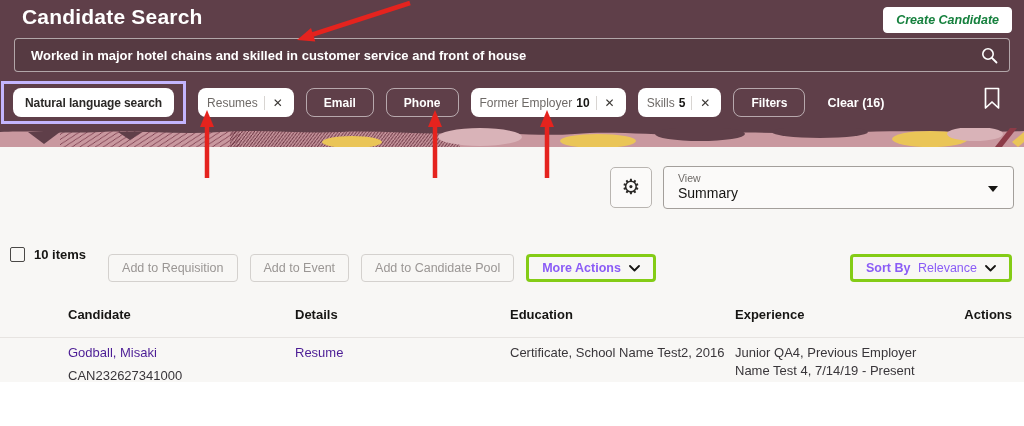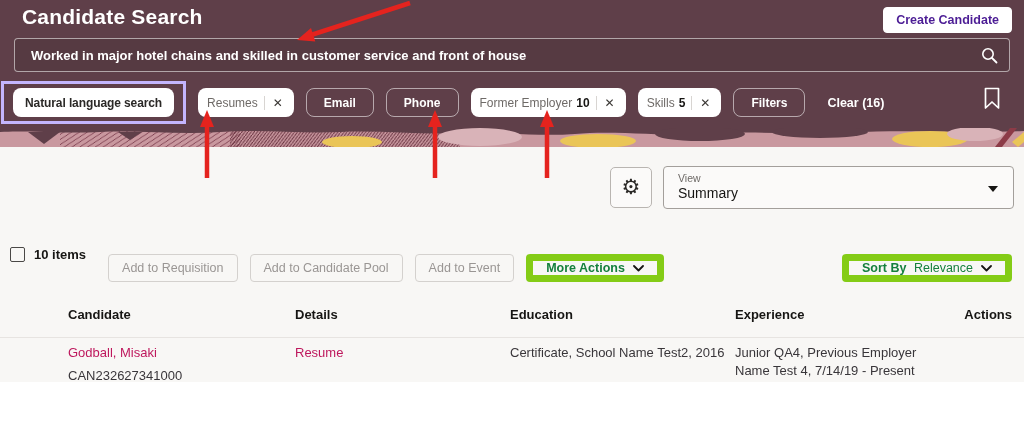--- a/index.html
+++ b/index.html
@@ -4,21 +4,21 @@
 <style>
   * { margin:0; padding:0; box-sizing:border-box; }
   html,body { width:1024px; height:426px; }
   body { font-family:"Liberation Sans","DejaVu Sans",sans-serif; }
   #app { position:relative; width:1024px; height:382px; background:#f8f7f5; overflow:hidden; }
 
   
   .header { position:absolute; left:0; top:0; width:1024px; height:128px; background:#5f3f49; }
   .page-title { position:absolute; left:22px; top:5px; font-size:21px; font-weight:bold; color:#fff; letter-spacing:.2px; }
   .create-btn { position:absolute; right:12px; top:7px; height:26px; padding:0 12px; background:#fff; border:1px solid #fff;
-    border-radius:4px; font-size:12.5px; font-weight:bold; color:#4c1d95; display:flex; align-items:center; cursor:pointer; }
+    border-radius:4px; font-size:12.5px; font-weight:bold; color:#15803d; display:flex; align-items:center; cursor:pointer;font-style:italic; }
   .search-wrap { position:absolute; left:14px; right:14px; top:38px; height:34px; }
   .search-input { width:100%; height:100%; background:rgba(22,21,19,0.12); border:1px solid rgba(255,255,255,0.55);
     border-radius:4px; padding:0 40px 0 16px; color:#fff; font-weight:bold; font-size:13px; font-family:inherit; outline:none; }
   .search-icon { position:absolute; right:12px; top:9px; }
 
   
   .chips-row { position:absolute; left:14px; right:40px; top:88px; height:29px; display:flex; align-items:center; gap:12px; }
   .chip { height:29px; display:flex; align-items:center; border-radius:8px; font-size:12px; white-space:nowrap; cursor:pointer; }
   .chip-solid { background:#fff; padding:0 9px; color:#6e6a67; }
   .chip-solid .chip-count { font-weight:bold; color:#161513; margin-left:4px; }
@@ -44,39 +44,39 @@
   .view-caret { position:absolute; right:15px; top:19px; width:0; height:0;
     border-left:5px solid transparent; border-right:5px solid transparent; border-top:6px solid #161513; }
 
   
   .toolbar { position:absolute; left:10px; right:12px; top:240px; height:28px; display:flex; align-items:center; }
   .checkbox { width:15px; height:15px; border:1.5px solid #4a4846; border-radius:2px; background:transparent; cursor:pointer; }
   .items-label { font-size:13px; font-weight:bold; color:#161513; margin:0 22px 0 9px; white-space:nowrap; }
   .tb-btn { height:28px; padding:0 13px; border-radius:4px; font-size:12.5px; display:flex; align-items:center; gap:8px;
     margin-right:12px; white-space:nowrap; background:transparent;margin-top:28px; }
   .tb-btn.disabled { border:1px solid #d4d1ce; color:#9a9694; cursor:default; }
-  .tb-btn.enabled { border:7px solid #84cc16; color:#15803d; font-weight:bold; cursor:pointer; }
+  .tb-btn.enabled { border:3px solid #84cc16; color:#8b5cf6; font-weight:bold; cursor:pointer; }
   .sort-btn { margin-left:auto; margin-right:0; }
   .sort-prefix { font-weight:bold; }
   .sort-value { font-weight:normal; margin-left:4px; }
 
   
   .thead { position:absolute; left:0; top:307px; width:1024px; height:20px; font-size:13px; font-weight:bold; color:#161513; }
   .col-candidate { position:absolute; left:68px; width:210px; }
   .col-details { position:absolute; left:295px; width:195px; }
   .col-education { position:absolute; left:510px; width:215px; }
   .col-experience { position:absolute; left:735px; width:210px; }
   .col-actions { position:absolute; right:12px; width:70px; text-align:right; }
   .trow { position:absolute; left:0; top:337px; width:1024px; height:89px; border-top:1px solid #e7e4e1; font-size:13px; color:#39363
 
 3; }
   .trow-inner { position:relative; width:100%; height:100%; }
   .cell { top:6px; line-height:18px; color:#39363a; }
   .row-checkbox { position:absolute; left:10px; top:64px; }
-  .link { color:#be185d; cursor:pointer; text-decoration:none; display:inline-block; }
+  .link { color:#4c1d95; cursor:pointer; text-decoration:none; display:inline-block; }
   .cand-name { margin-bottom:4px; }
   .cand-meta { line-height:20px; color:#39363a; }
   .edu-entry, .exp-entry { margin-bottom:5px; }
   .actions-cell { position:absolute; right:16px; top:58px; font-size:14px; font-weight:bold; letter-spacing:2px; color:#161513; cursor:pointer; }
 
   
   .annotations { position:absolute; left:0; top:0; width:1024px; height:426px; pointer-events:none; z-index:40; }
 </style>
 </head>
 <body>
@@ -178,22 +178,22 @@
   <div class="view-select">
     <div class="view-label">View</div>
     <div class="view-value">Summary</div>
     <span class="view-caret"></span>
   </div>
 
   <div class="toolbar">
     <span class="checkbox"></span>
     <span class="items-label">10 items</span>
     <div class="tb-btn disabled">Add to Requisition</div>
+    <div class="tb-btn disabled">Add to Event</div>
     <div class="tb-btn disabled">Add to Candidate Pool</div>
-    <div class="tb-btn disabled">Add to Event</div>
     <div class="tb-btn enabled">
       <span>More Actions</span>
       <svg width="11" height="7" viewBox="0 0 11 7" fill="none">
         <path d="M1 1 L5.5 5.5 L10 1" stroke="#161513" stroke-width="1.8" stroke-linecap="round" stroke-linejoin="round"></path>
       </svg>
     </div>
     <div class="tb-btn enabled sort-btn">
       <span>
         <span class="sort-prefix">Sort By</span>
         <span class="sort-value">Relevance</span>

